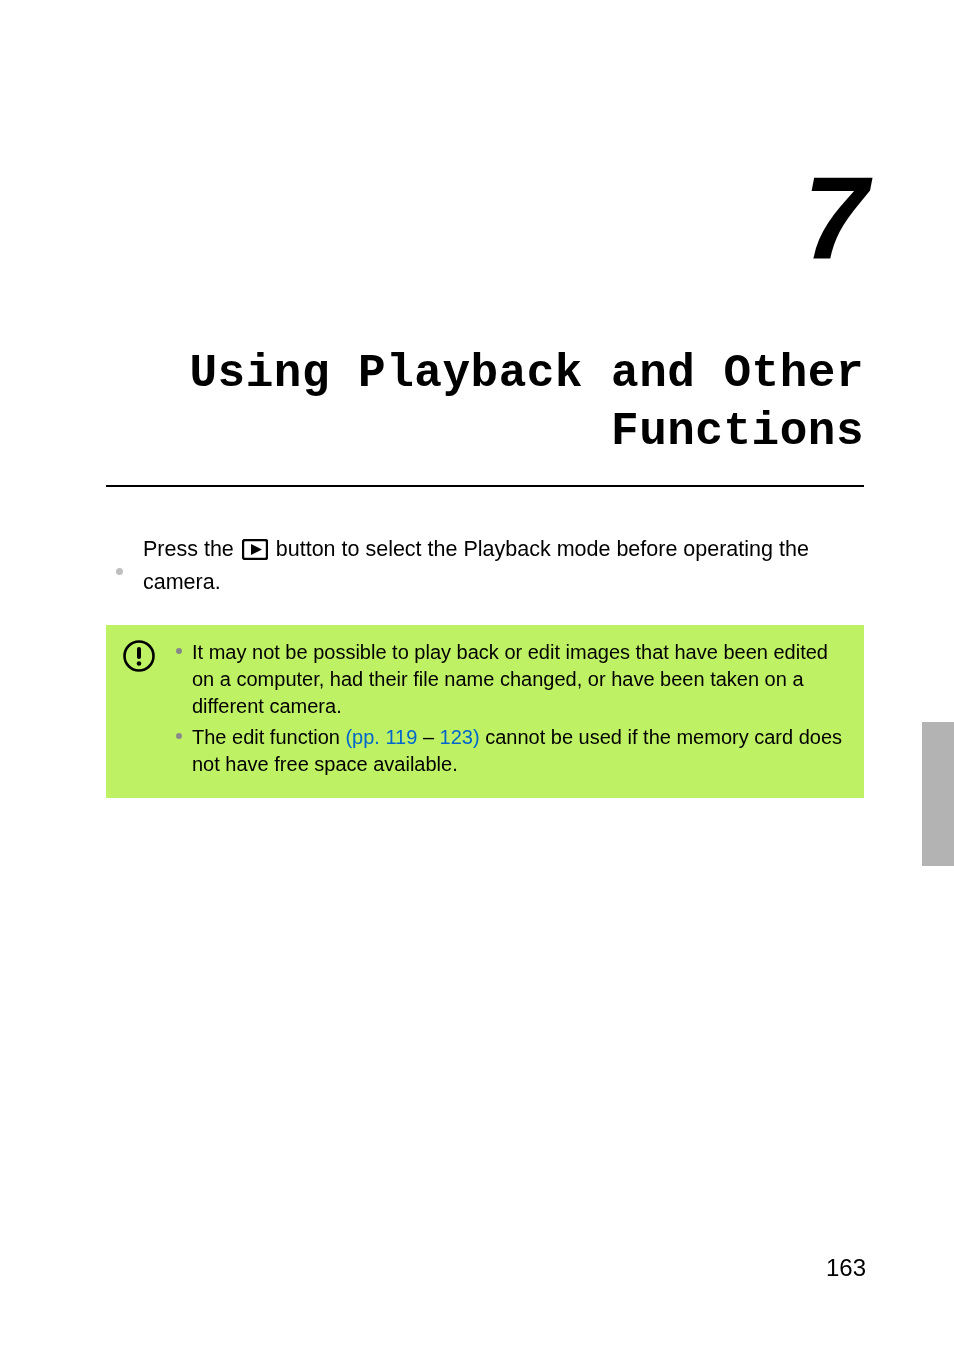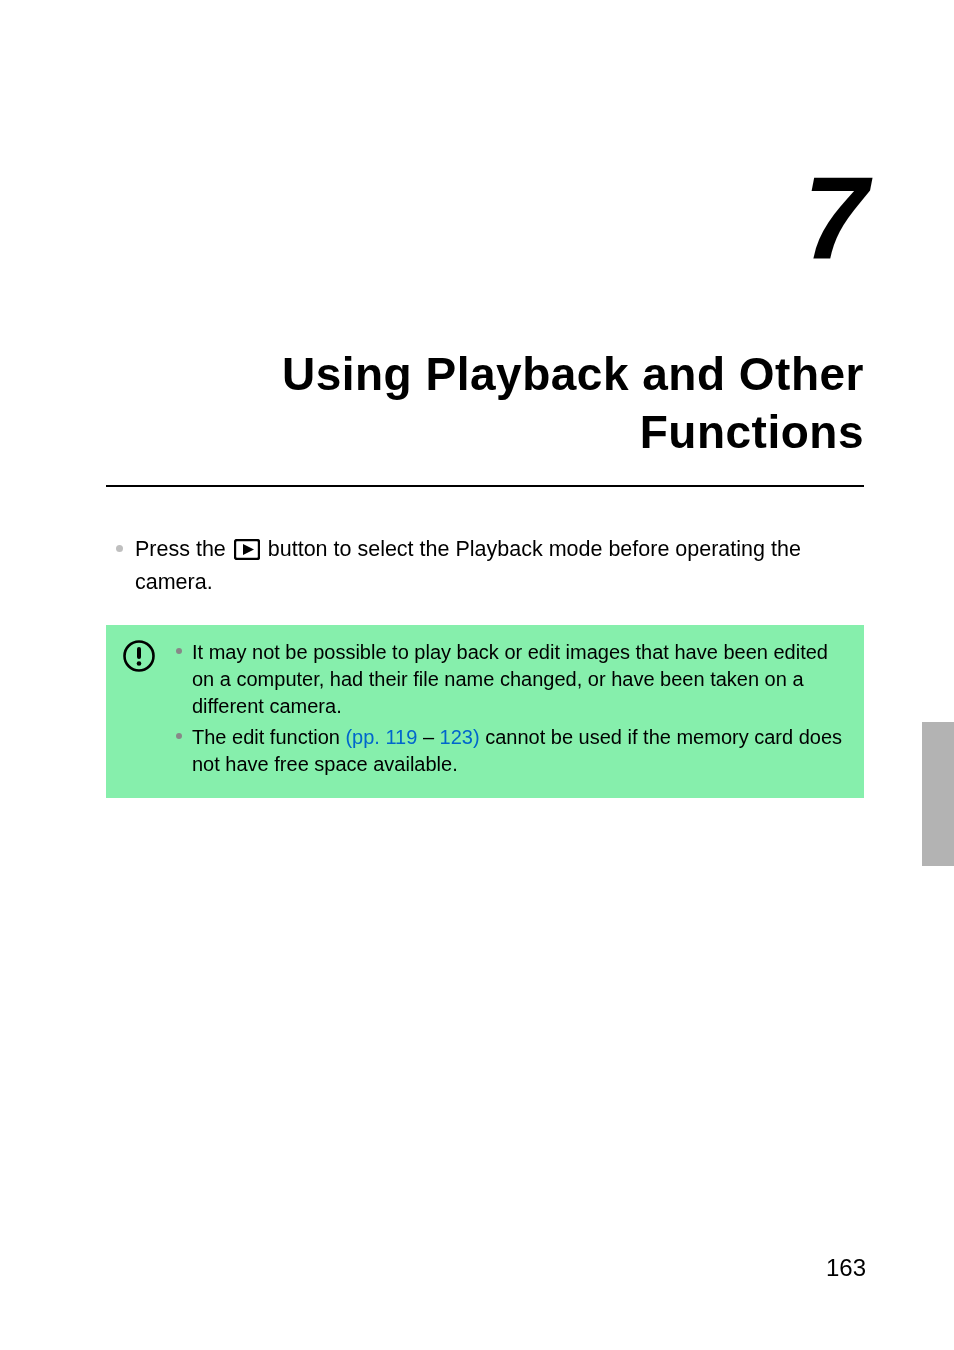--- a/index.html
+++ b/index.html
@@ -1,27 +1,27 @@
 <!DOCTYPE html>
 <html><head>
   <meta charset="utf-8">
   <style>
     * { margin: 0; padding: 0; box-sizing: border-box; }
     html, body { width: 954px; height: 1350px; background: #fff; font-family: Arial, Helvetica, sans-serif; color: #000; }
     .page { position: relative; width: 954px; height: 1350px; padding: 160px 90px 80px 106px; }
     .chapter-num { font-family: "Arial Black", Arial, sans-serif; font-weight: 900; font-style: italic; font-size: 116px; text-align: right; margin-right: 0; letter-spacing: -4px; line-height: 1; }
-    .title { font-family: Liberation Sans, sans-serif; font-weight: 900; font-size: 46px; text-align: right; margin-top: 70px; margin-bottom: 24px; letter-spacing: 0.5px; line-height: 1.25; }
+    .title { font-family: Liberation Mono, monospace; font-weight: 900; font-size: 46px; text-align: right; margin-top: 70px; margin-bottom: 24px; letter-spacing: 0.5px; line-height: 1.25; }
     .intro { font-size: 21.5px; line-height: 1.7; margin-top: 8px; }
     .divider { border: none; border-top: 2px solid #000; margin-top: 22px; margin-bottom: 48px; }
-    .bullet-row { display: flex; align-items: flex-start; gap: 12px; margin-left: 10px; }
+    .bullet-row { display: flex; align-items: center; gap: 20px; margin-left: 10px; }
     .gray-bullet { width: 7px; height: 7px; background: #bfbfbf; border-radius: 50%; margin-top: 10px; flex: 0 0 auto; }
     .press-line { font-size: 21.5px; line-height: 1.35; }
     .play-icon { display: inline-block; vertical-align: -4px; margin: 0 2px; }
     .callout-wrap { position: relative; margin-top: 28px; }
-    .callout { background: #86efac; padding: 14px 18px 16px 70px; font-size: 20px; line-height: 1.35; }
+    .callout { background: #bef264; padding: 14px 18px 16px 70px; font-size: 20px; line-height: 1.35; }
     .callout ul { list-style: none; }
     .callout li { position: relative; padding-left: 16px; margin-bottom: 4px; }
     .callout li::before { content: ""; position: absolute; left: 0; top: 9px; width: 6px; height: 6px; background: #888; border-radius: 50%; }
     .callout-icon { position: absolute; left: 16px; top: 14px; }
     .side-tab { position: absolute; right: 0; top: 722px; width: 32px; height: 144px; background: #b3b3b3; }
     .link { color: #0066cc; }
     .page-num { position: absolute; right: 88px; bottom: 68px; font-size: 24px; }
   </style>
 </head>
 <body>

